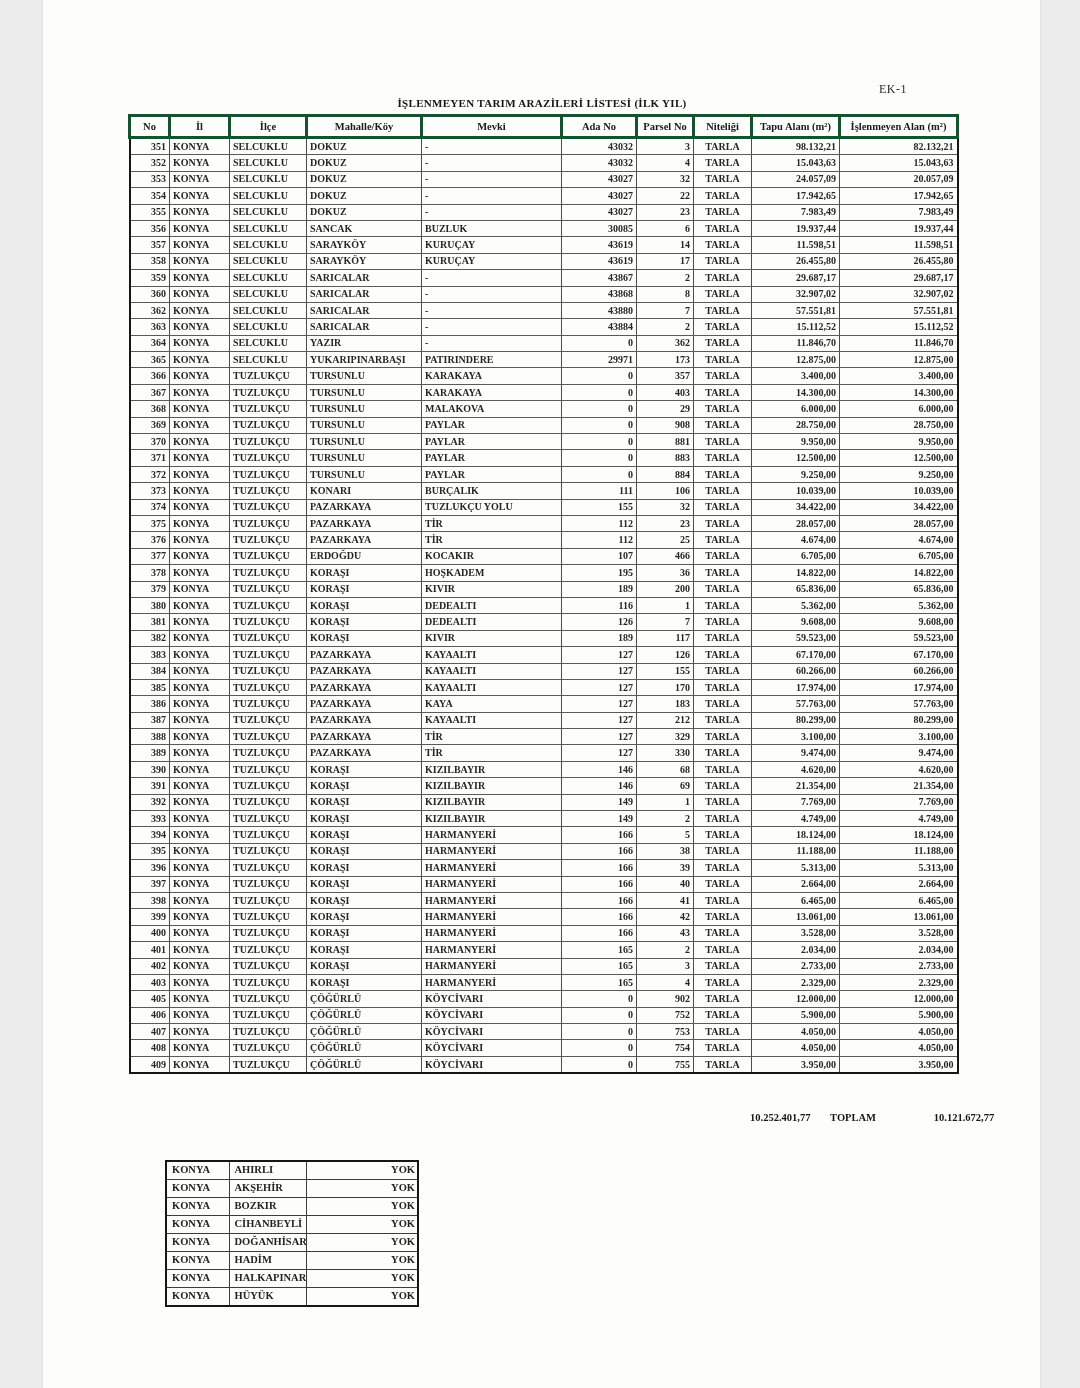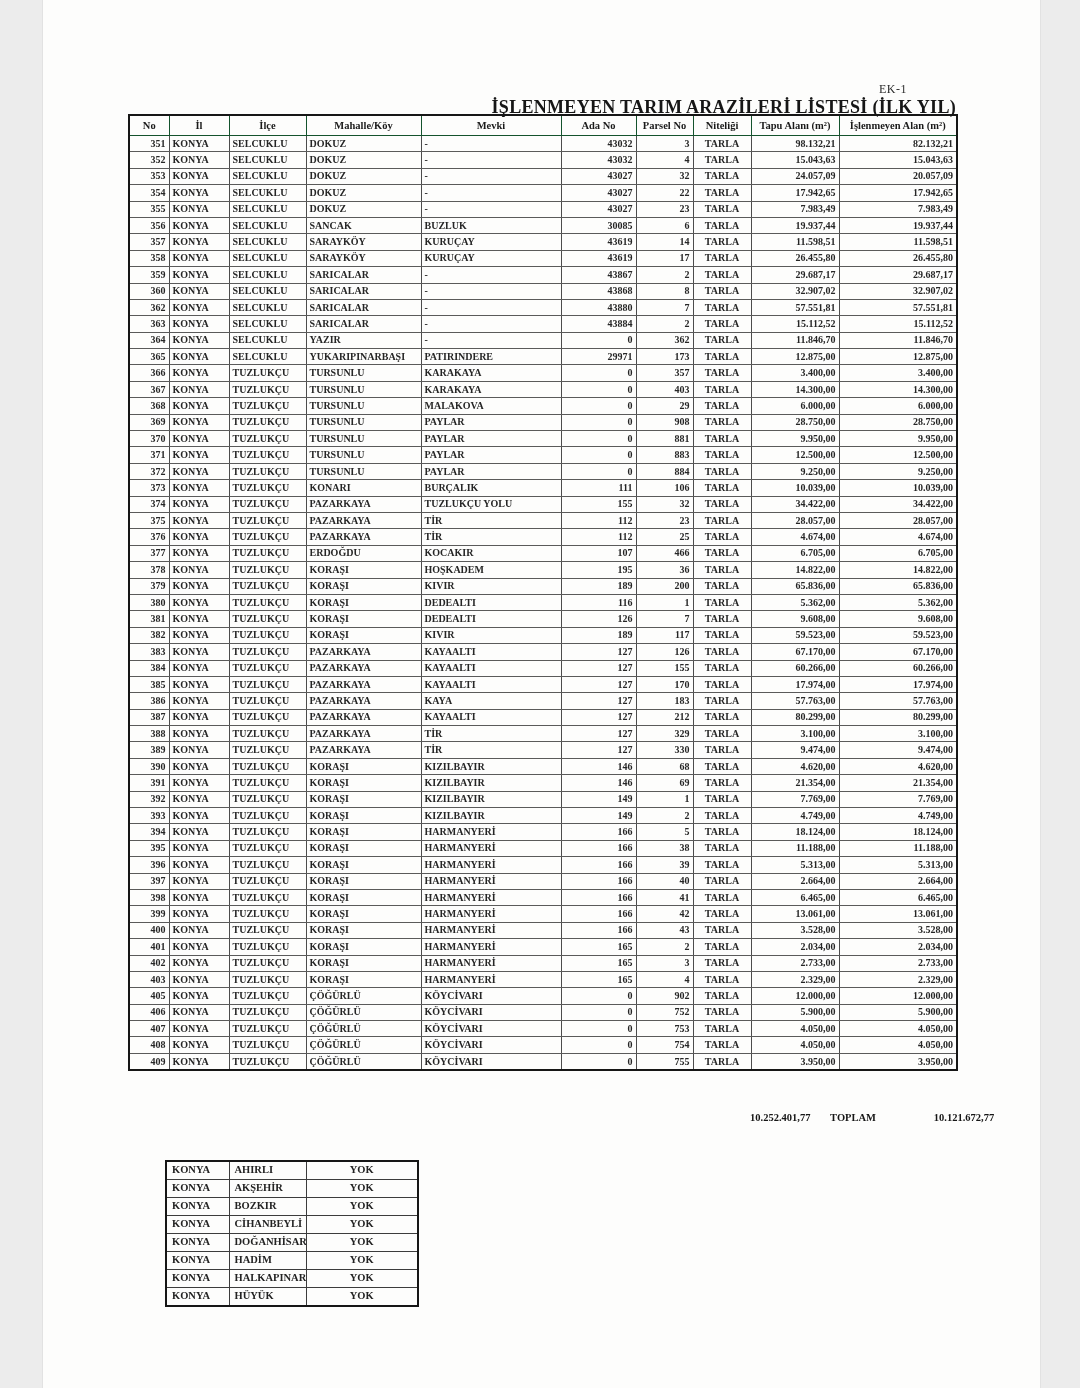--- a/index.html
+++ b/index.html
@@ -9,30 +9,30 @@
     overflow:hidden;
   }
   .edge-strip{position:absolute;top:0;height:1388px;background:#ececec;}
   .edge-strip.left{left:0;width:42px;border-right:1px solid #e2e2e2;}
   .edge-strip.right{left:1040px;width:40px;border-left:1px solid #e2e2e2;}
   .ek-label{
     position:absolute;top:82px;left:863px;width:60px;text-align:center;
     font-size:12px;letter-spacing:.5px;color:#2a2a2a;
   }
   .doc-title{
-    position:absolute;top:97px;left:128px;width:828px;text-align:right;
-    font-size:18px;font-weight:bold;letter-spacing:.3px;color:#161616;
+    position:absolute;top:97px;left:128px;width:828px;text-align:center;
+    font-size:11px;font-weight:bold;letter-spacing:.3px;color:#161616;
   }
   table.main{
     position:absolute;top:114px;left:128px;width:828px;
     border-collapse:collapse;table-layout:fixed;
     border:2px solid #161616;
   }
   table.main th{
-    border:1px solid #14532d;font-size:10.5px;font-weight:bold;
+    border:3px solid #14532d;font-size:10.5px;font-weight:bold;
     text-align:center;height:19px;padding:0 1px;line-height:1.05;
     color:#1a1a1a;overflow:hidden;white-space:nowrap;
   }
   table.main td{
     border:1px solid #4c4c4c;border-bottom:1px solid #5a5a5a;
     font-size:10px;font-weight:bold;height:15.4px;line-height:1;
     padding:0 2px;color:#262626;overflow:hidden;white-space:nowrap;
   }
   table.main td.c-no{text-align:right;padding-right:3px;}
   table.main td.c-left{text-align:left;padding-left:3px;}
@@ -49,21 +49,21 @@
     position:absolute;top:1160px;left:165px;width:252px;
     border-collapse:collapse;table-layout:fixed;
     border:2px solid #161616;
   }
   table.district td{
     border:1px solid #3c3c3c;font-size:10.5px;font-weight:bold;
     height:17px;line-height:1;padding:0 2px;color:#232323;
     overflow:hidden;white-space:nowrap;
   }
   table.district td.c-left{text-align:left;padding-left:5px;}
-  table.district td.c-center{text-align:center;}
+  table.district td.c-center{text-align:right;}
 </style>
 </head>
 <body>
 
 <div class="edge-strip left"></div>
 <div class="edge-strip right"></div>
 
 <div class="ek-label">EK-1</div>
 <div class="doc-title">İŞLENMEYEN TARIM ARAZİLERİ LİSTESİ (İLK YIL)</div>
 

